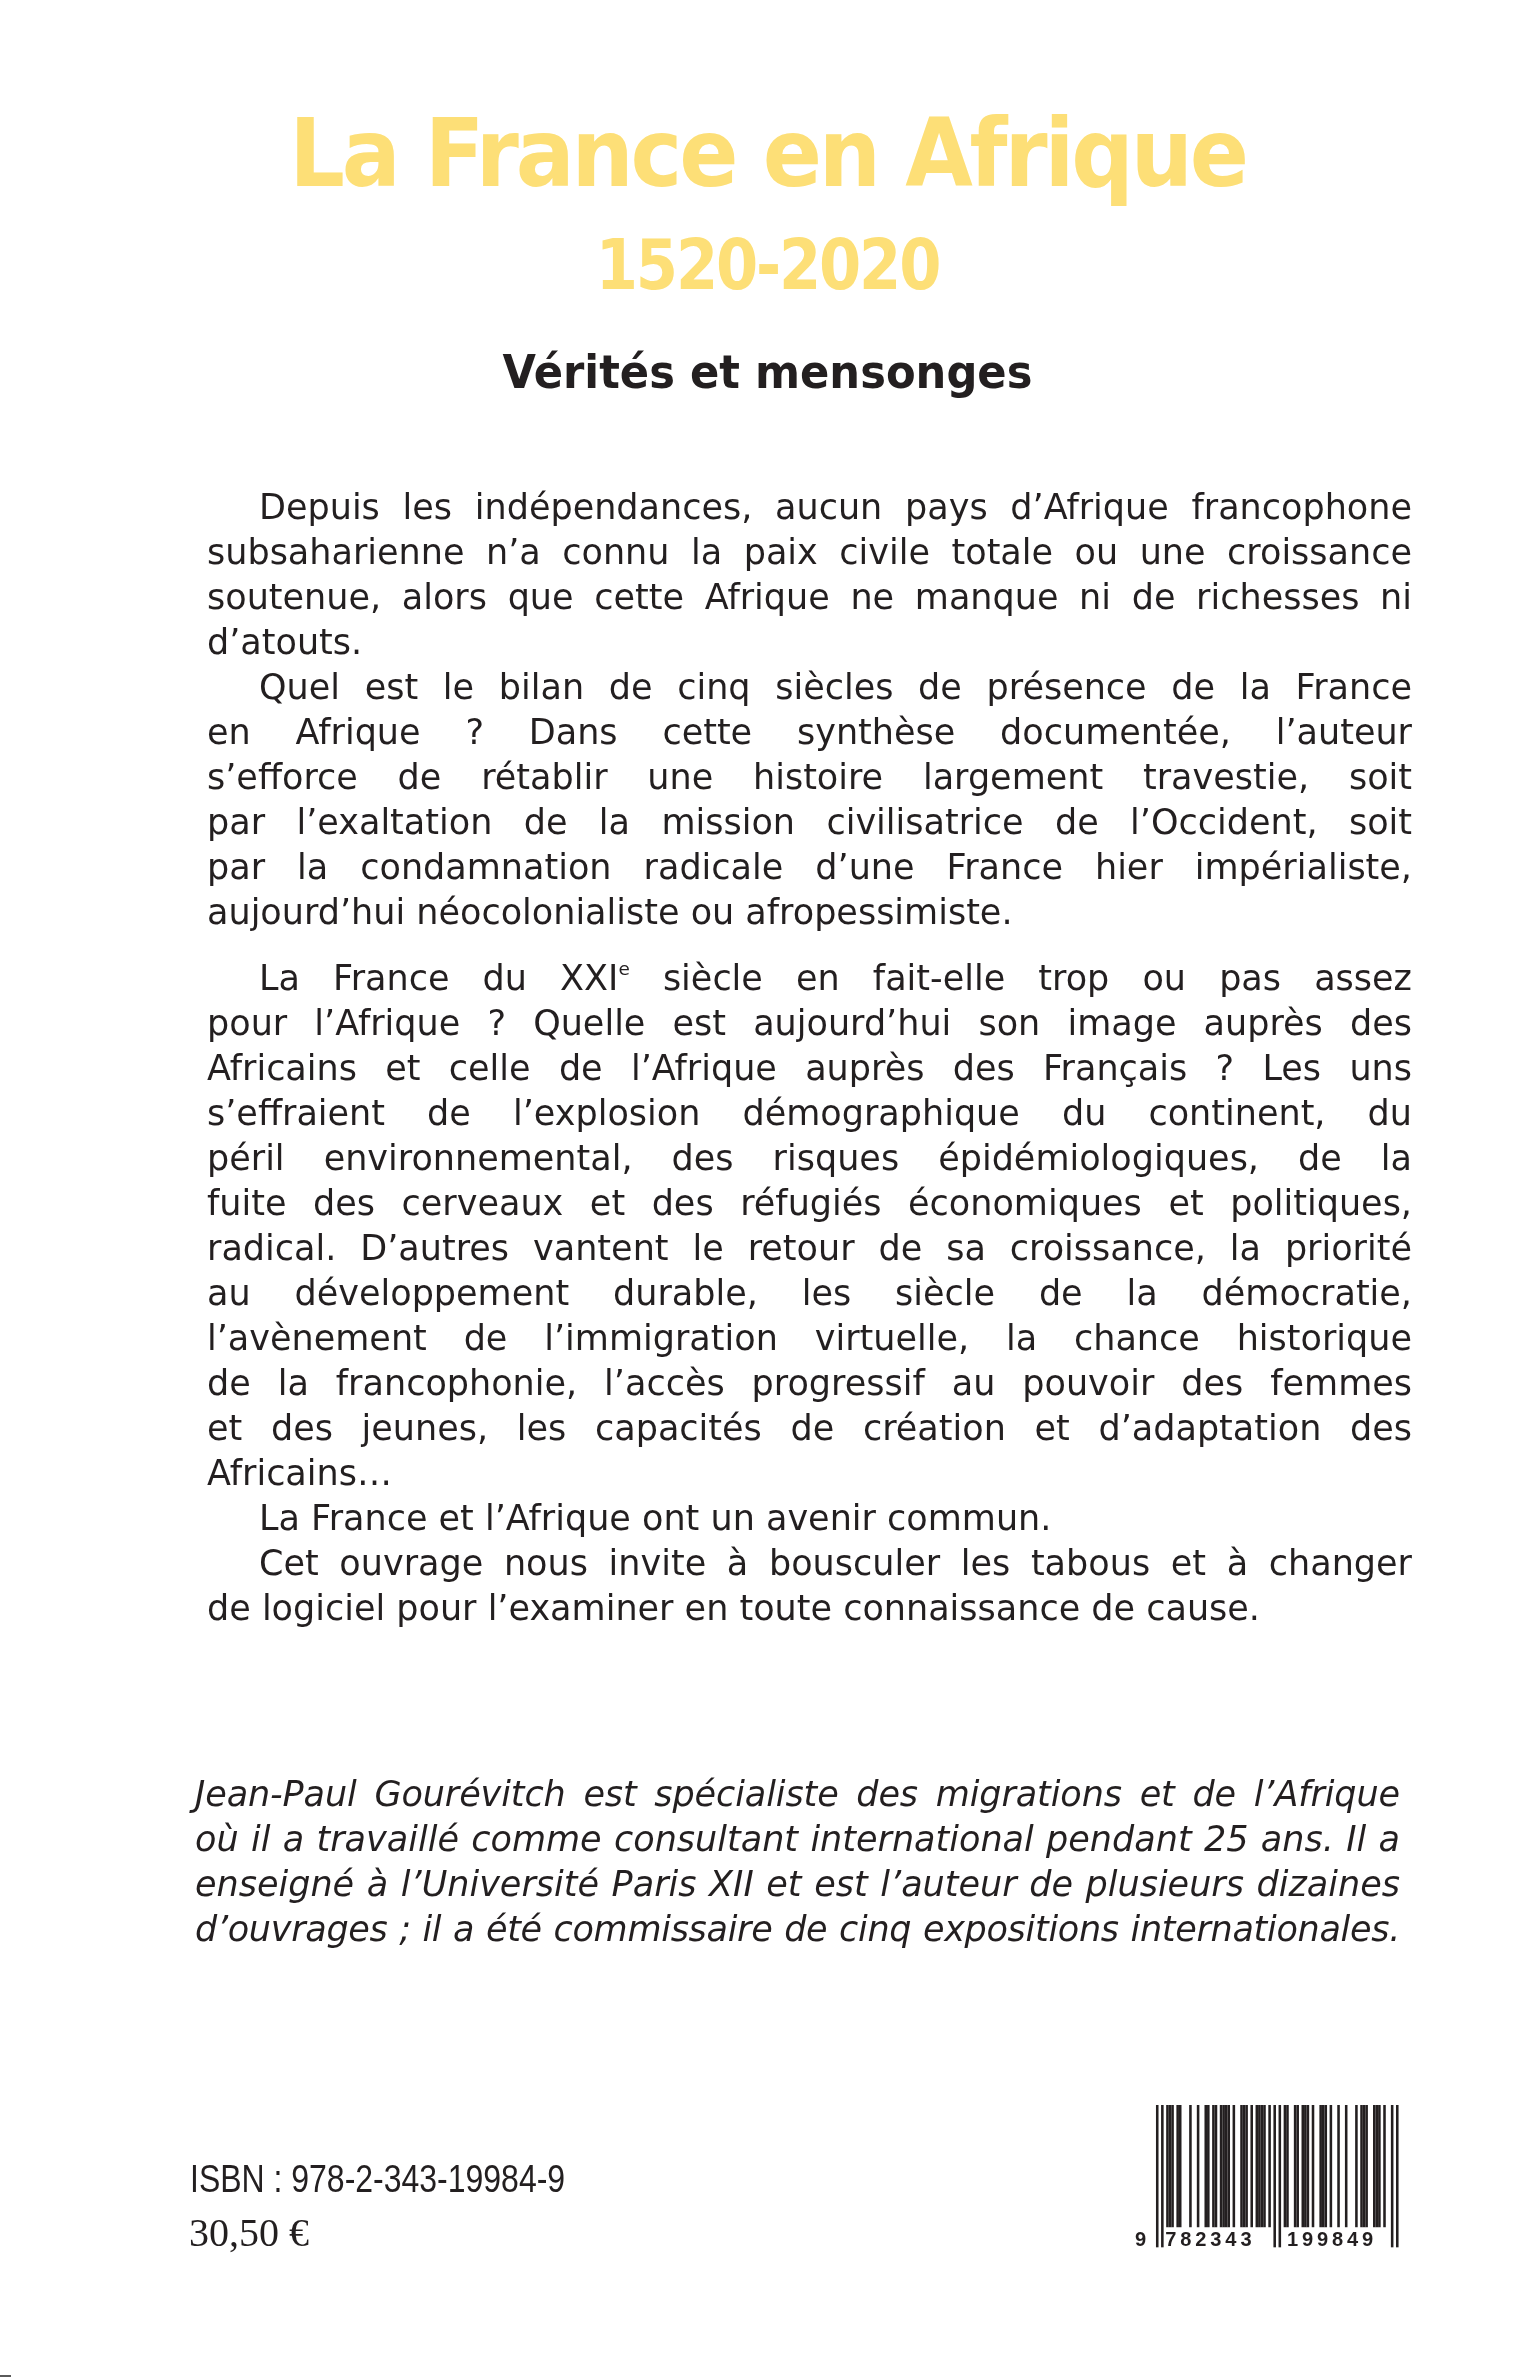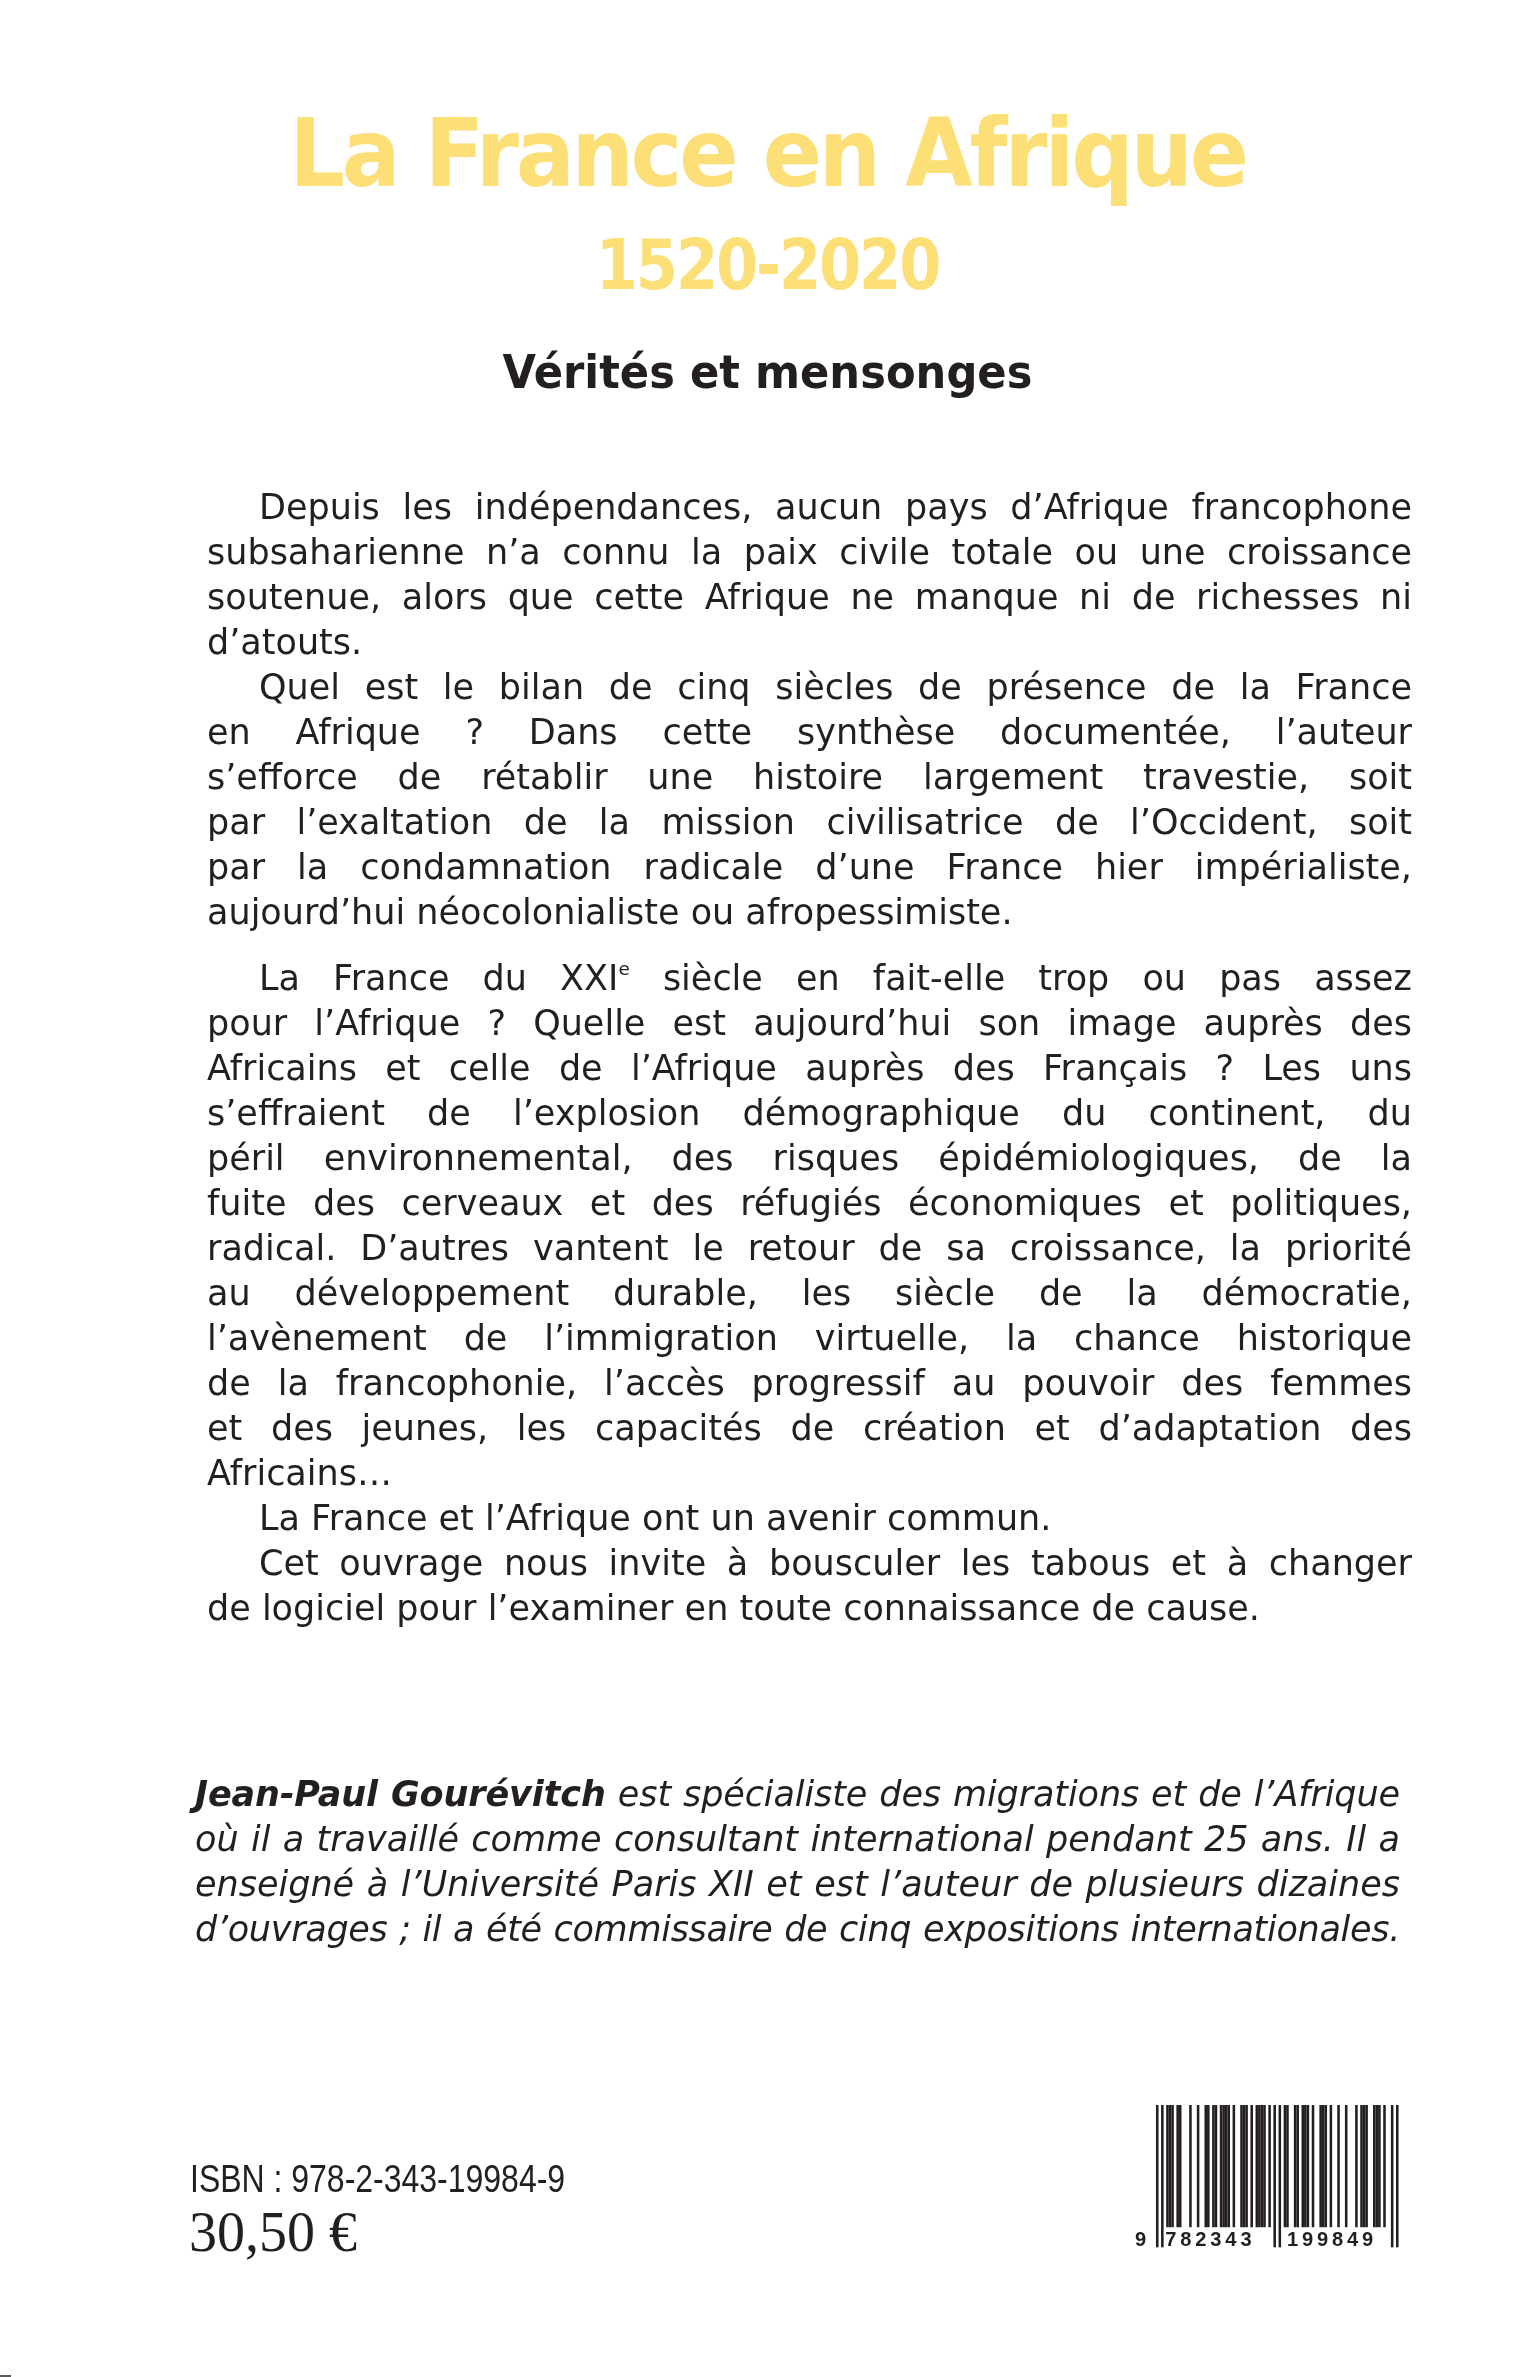--- a/index.html
+++ b/index.html
@@ -21,27 +21,27 @@
                color: #231f20; }
   .line { display: block; white-space: nowrap; height: 45px; overflow: visible;
           text-align: justify; text-align-last: justify; }
   .line.last { text-align: left; text-align-last: left; }
   .line.indent { padding-left: 52px; }
   sup.e { font-size: 18.5px; vertical-align: 15px; line-height: 0; }
 
   .bio { position: absolute; left: 195px; width: 1205px; top: 1772px;
          font-family: "DejaVu Sans", sans-serif; font-style: italic; font-size: 35px;
          line-height: 45px; color: #231f20; }
-  .bio b { font-weight: bold; }
+  .bio b { font-weight: normal; }
 
   .isbn { position: absolute; left: 190px; top: 2158px; font-family: "Liberation Sans", sans-serif;
           font-size: 39px; line-height: 42px; color: #231f20; transform: scaleX(0.82);
           transform-origin: left center; letter-spacing: 0px; }
   .price { position: absolute; left: 189px; top: 2210px; font-family: "Liberation Serif", serif;
-           font-size: 56px; line-height: 45px; color: #231f20; }
+           font-size: 40px; line-height: 45px; color: #231f20; }
 
   .barcode { position: absolute; left: 1133px; top: 2105px; width: 277px; height: 144px; }
   .barcode svg { display: block; }
 
   .scan-mark { position: absolute; left: 0; top: 2375px; width: 11px; height: 2.5px; background: #5a5a5a; }
 </style>
 </head>
 <body>
 
 <div class="title title-main">La France en Afrique</div>

